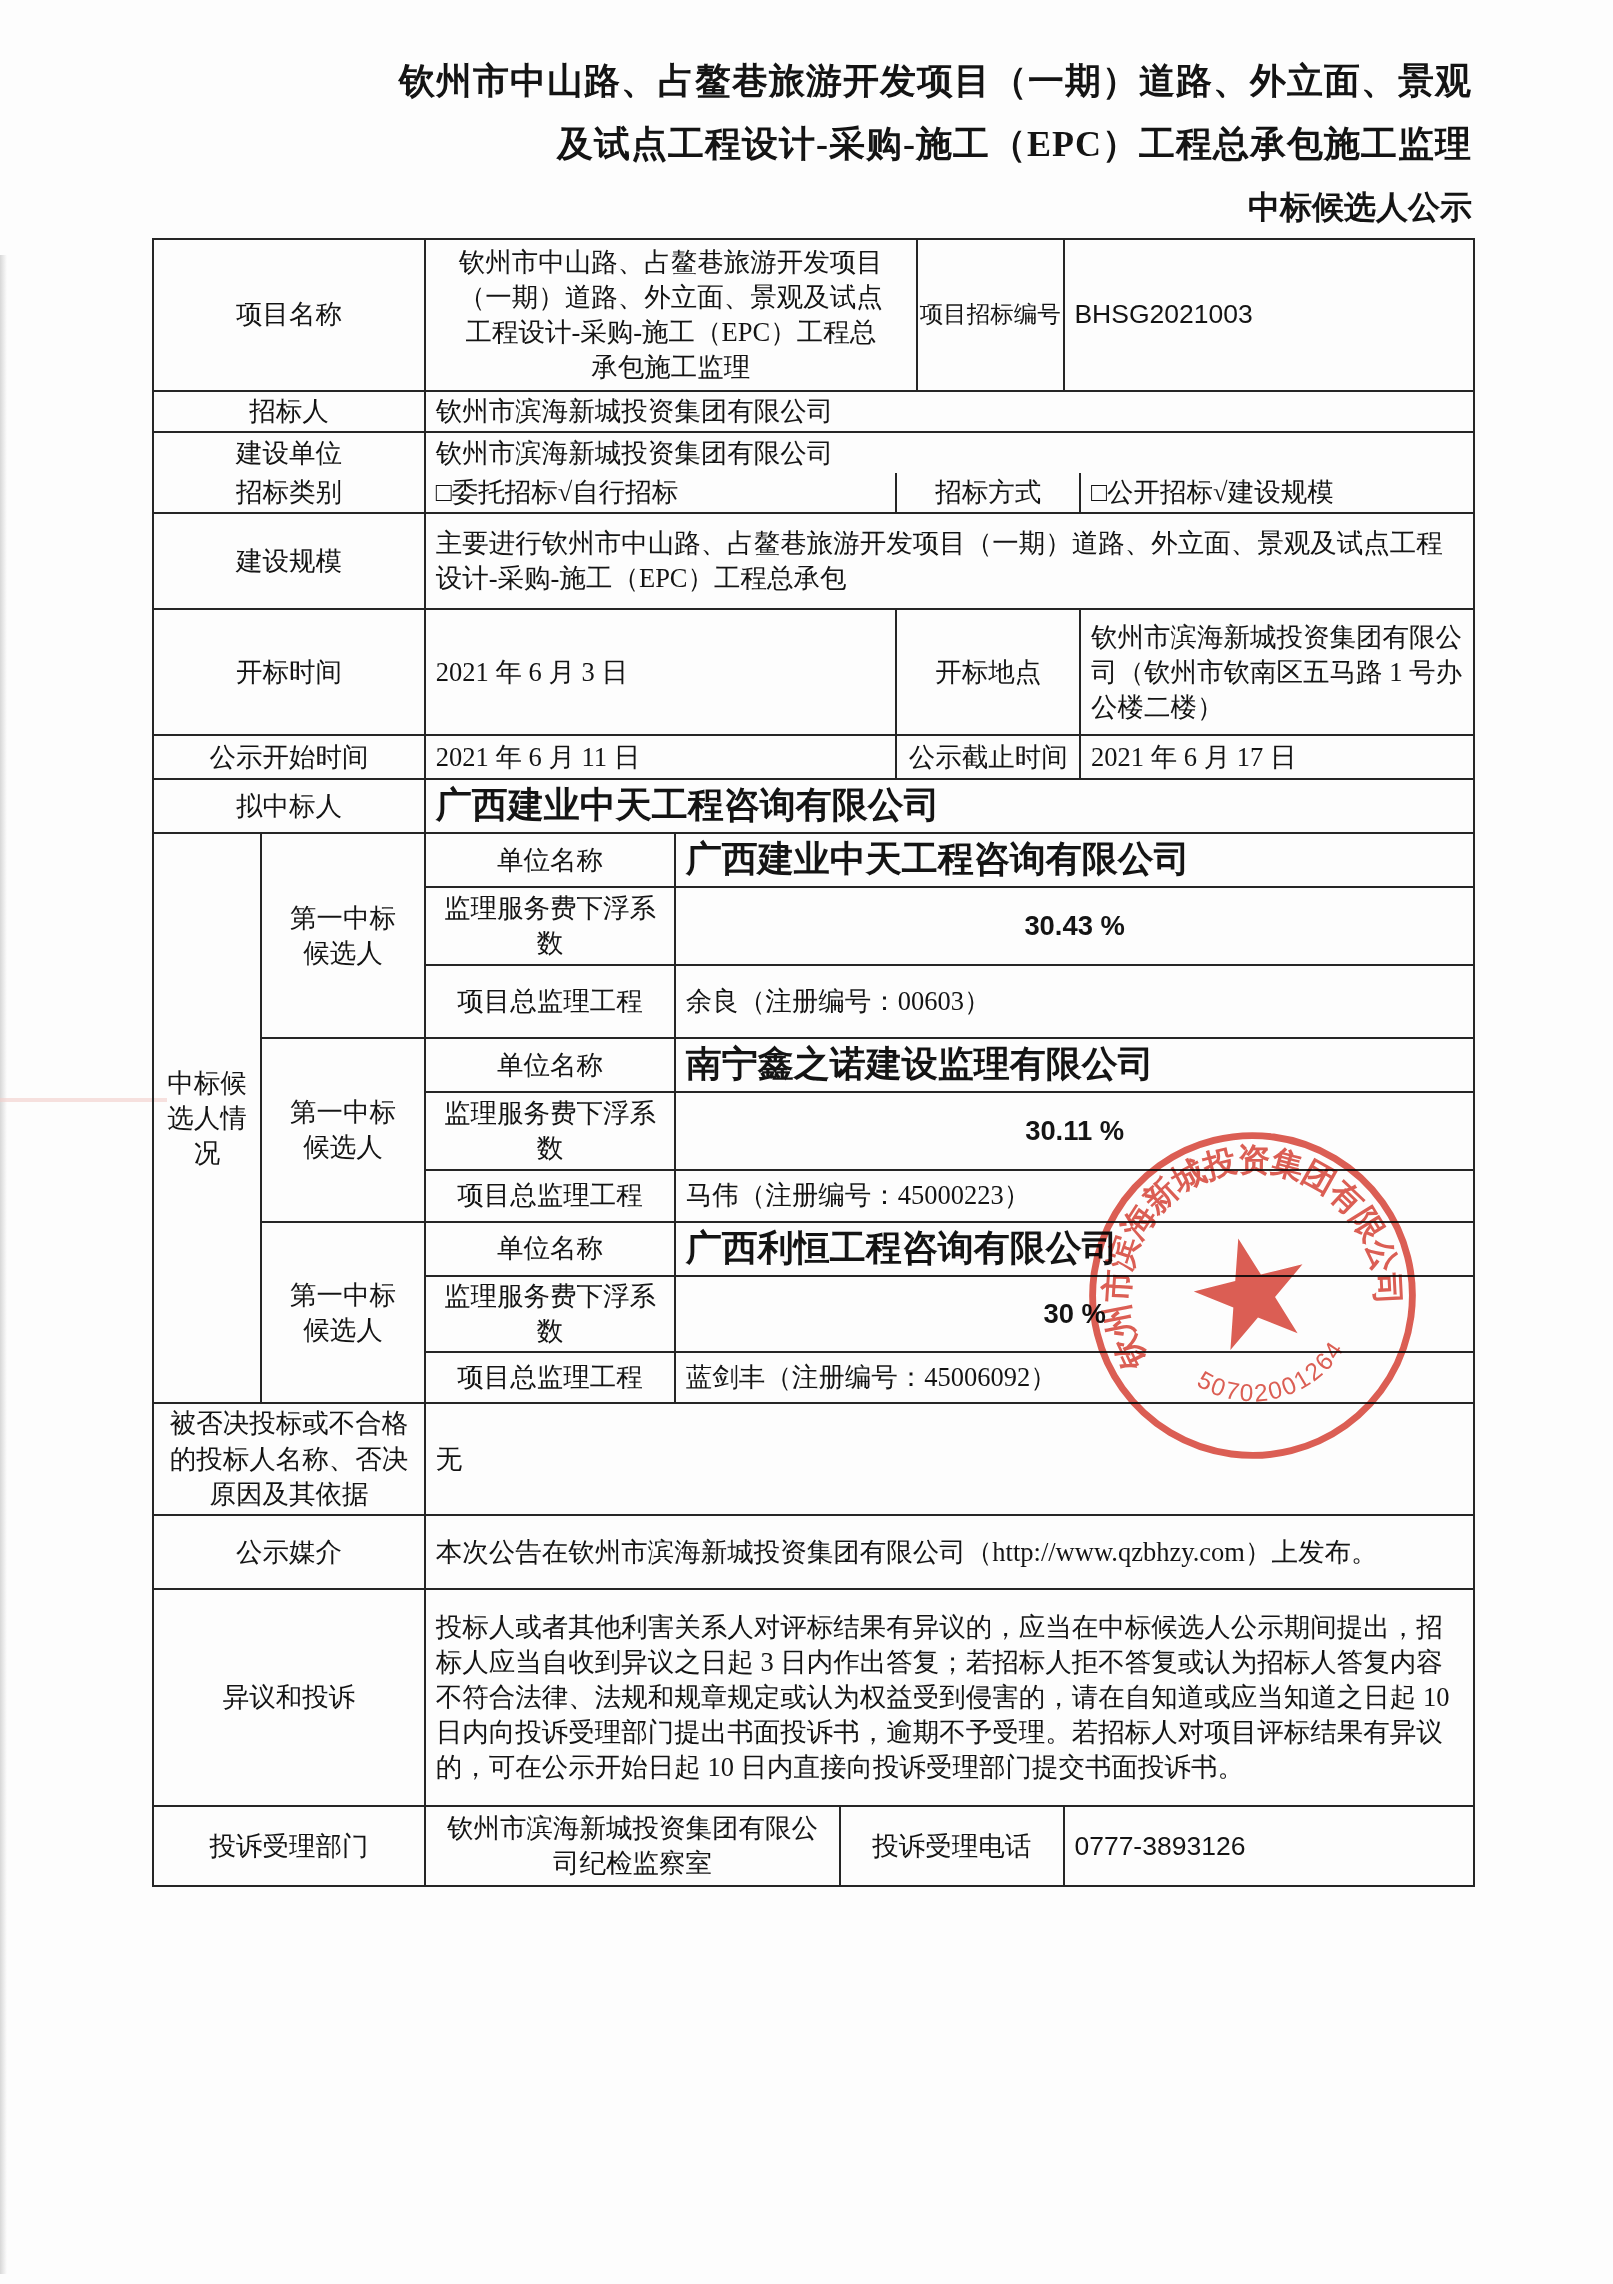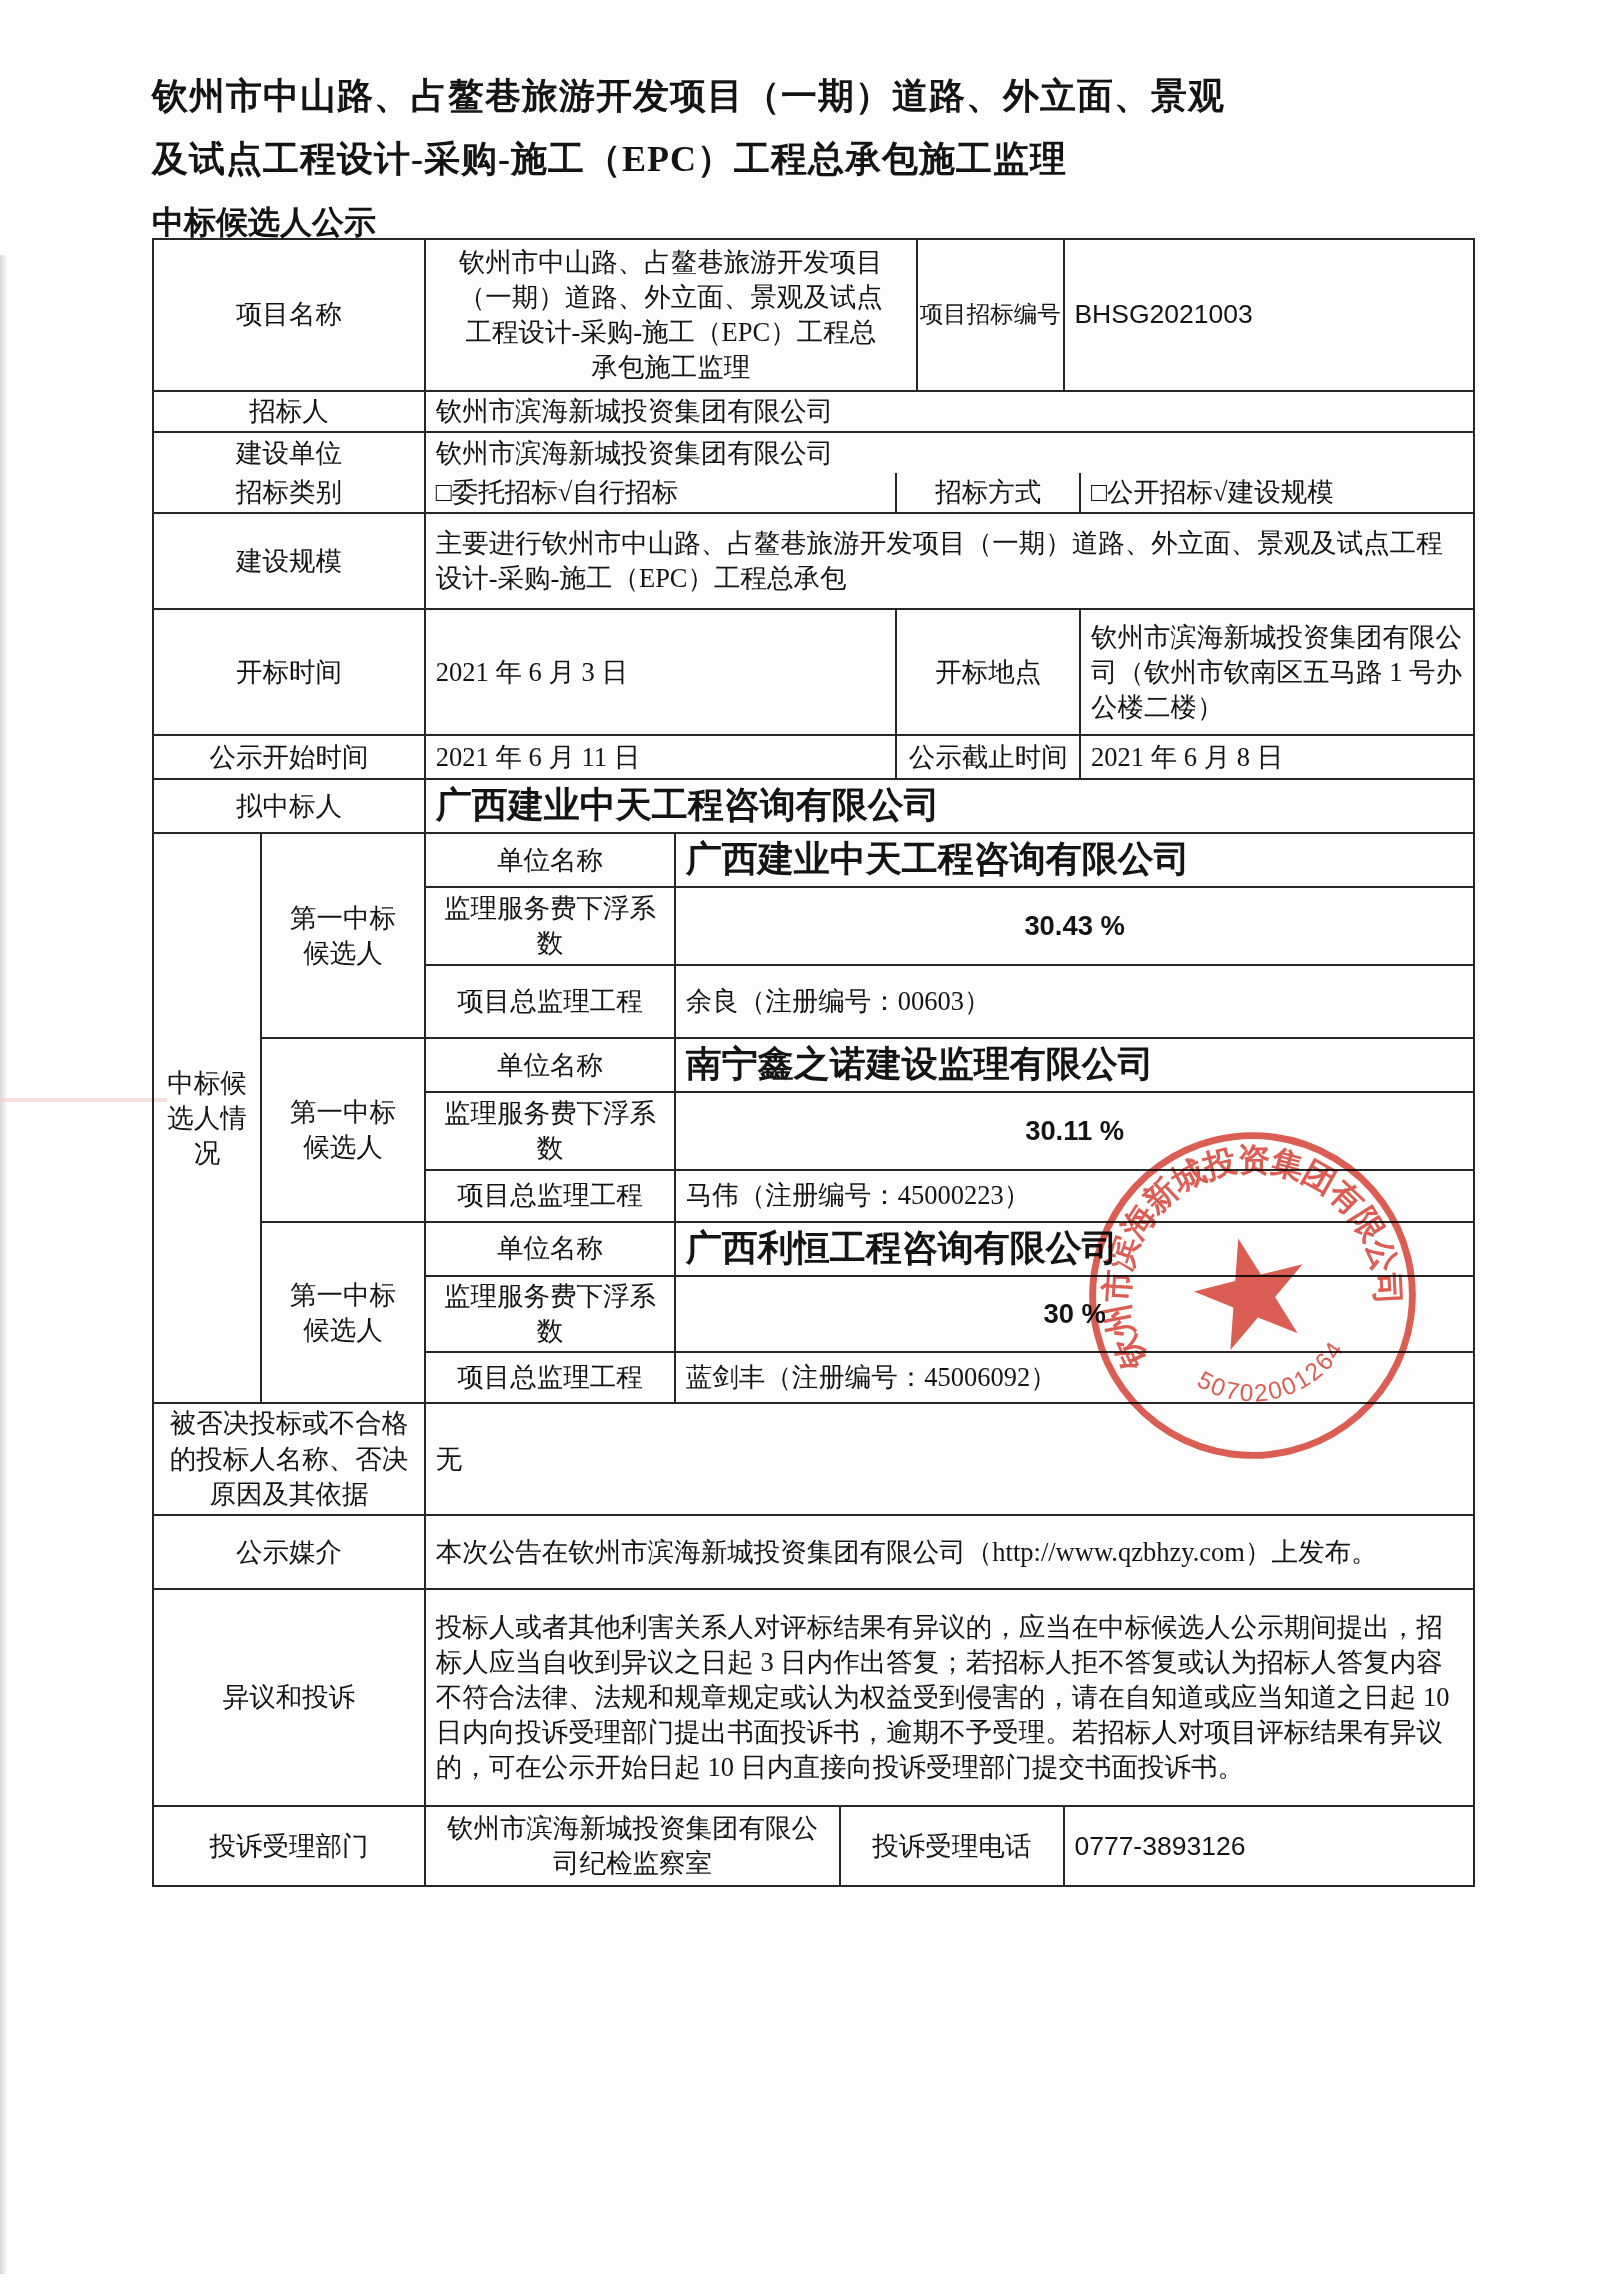--- a/index.html
+++ b/index.html
@@ -14,22 +14,22 @@
   .scan-edge{
     position:absolute;left:0;top:255px;width:6.9px;height:2019px;
     background:linear-gradient(to right,#b9b9b9,#e9e9e9 70%,transparent);
     opacity:.55;
   }
   .scan-streak{
     position:absolute;left:0;top:1098px;width:167px;height:3.9px;
     background:#f2cdc9;opacity:.6;
   }
   .title{
-    position:absolute;left:152px;top:65px;width:1320px;
-    text-align:left;font-weight:bold;
+    position:absolute;left:152px;top:50px;width:1320px;
+    text-align:right;font-weight:bold;
   }
   .title .t1{font-size:36px;line-height:63px;letter-spacing:1px;}
   .title .t3{font-size:32px;line-height:55px;margin-top:3.9px;}
 
   table.doc{
     position:absolute;left:152px;top:238px;
     width:1320px;border-collapse:collapse;table-layout:fixed;
   }
   td{
     border:2.9px solid #262626;
@@ -116,21 +116,21 @@
       <td class="lab" colspan="2">开标时间</td>
       <td class="ctr" colspan="3">2021 年 6 月 3 日</td>
       <td class="lab" colspan="3">开标地点</td>
       <td class="ctr">钦州市滨海新城投资集团有限公司（钦州市钦南区五马路 1 号办公楼二楼）</td>
     </tr>
 
     <tr style="height:44px">
       <td class="lab" colspan="2">公示开始时间</td>
       <td colspan="3">2021 年 6 月 11 日</td>
       <td class="lab" colspan="3">公示截止时间</td>
-      <td>2021 年 6 月 8 日</td>
+      <td>2021 年 6 月 17 日</td>
     </tr>
 
     <tr style="height:53px">
       <td class="lab" colspan="2">拟中标人</td>
       <td class="b" colspan="7">广西建业中天工程咨询有限公司</td>
     </tr>
 
     <tr style="height:50px">
       <td class="lab" rowspan="9">中标候选人情况</td>
       <td class="lab" rowspan="3"><span class="rankwrap">第一中标候选人</span></td>

